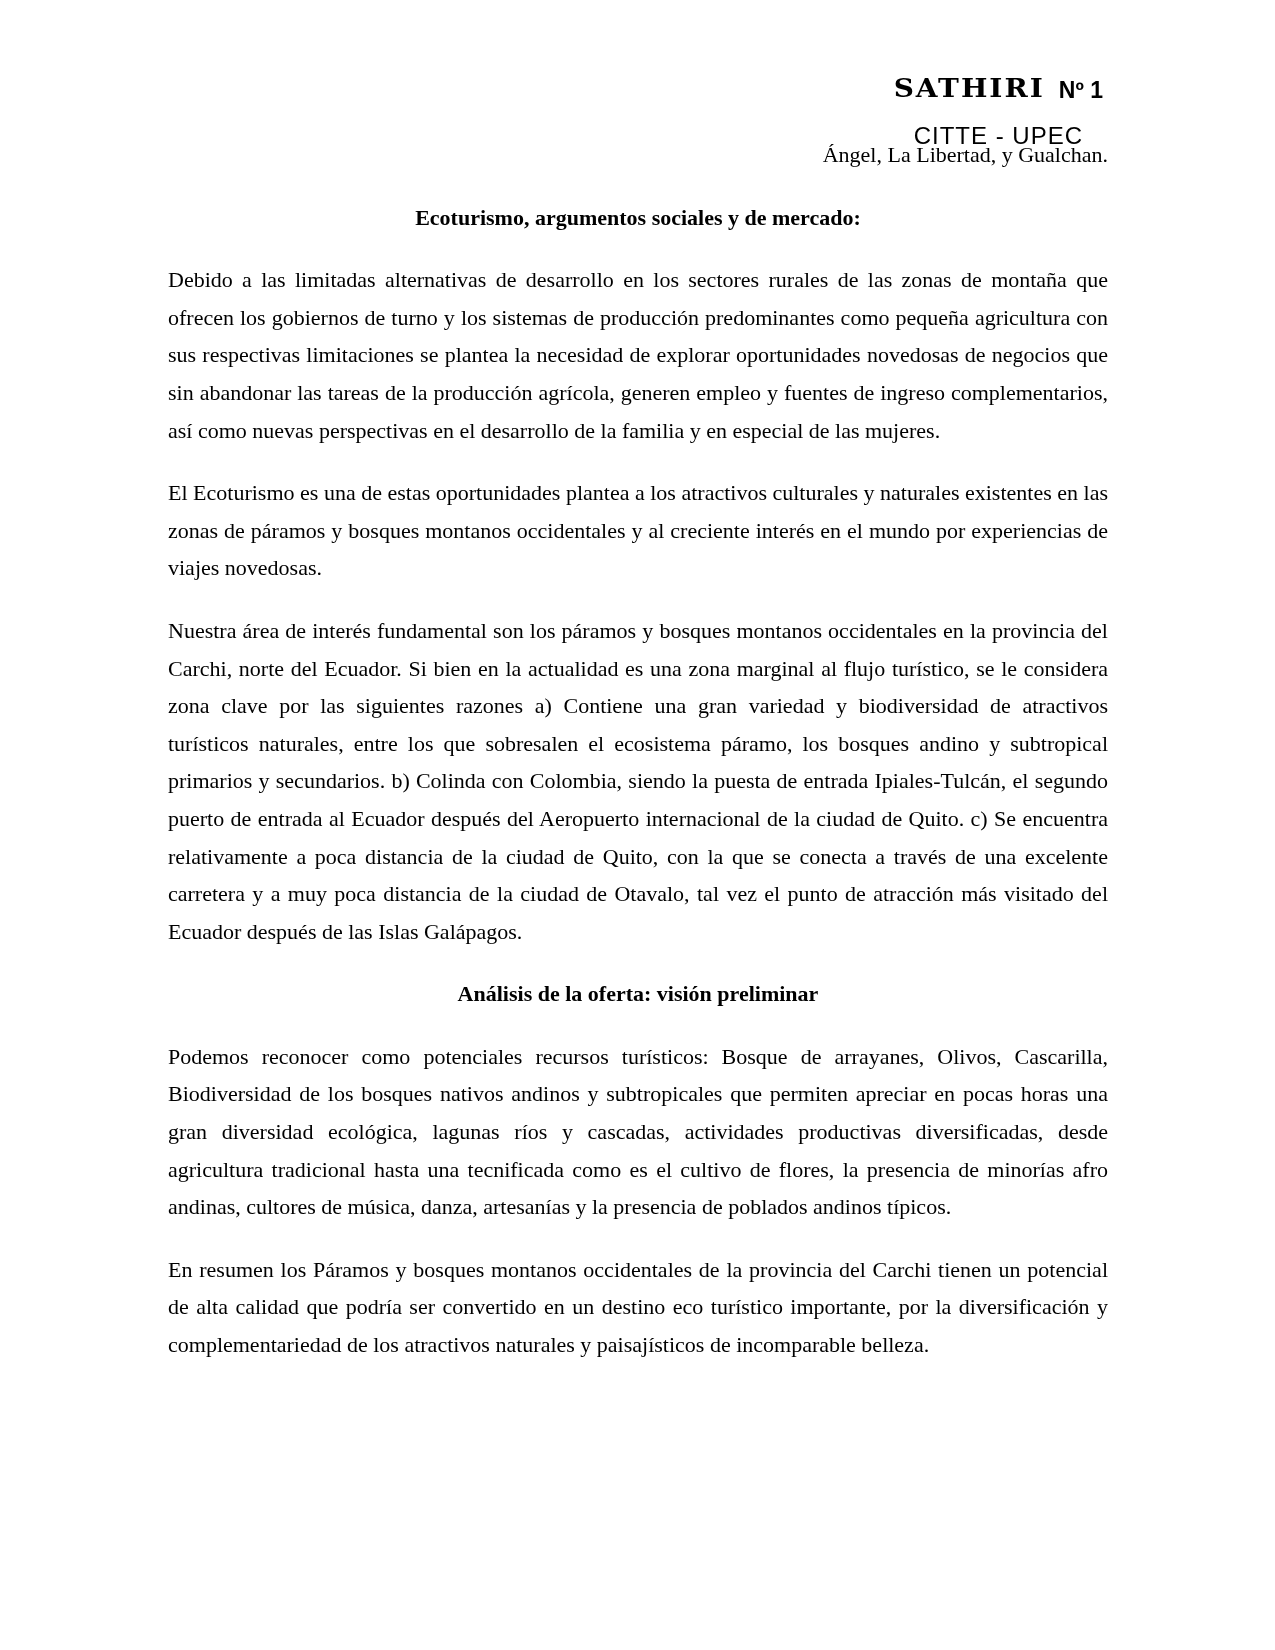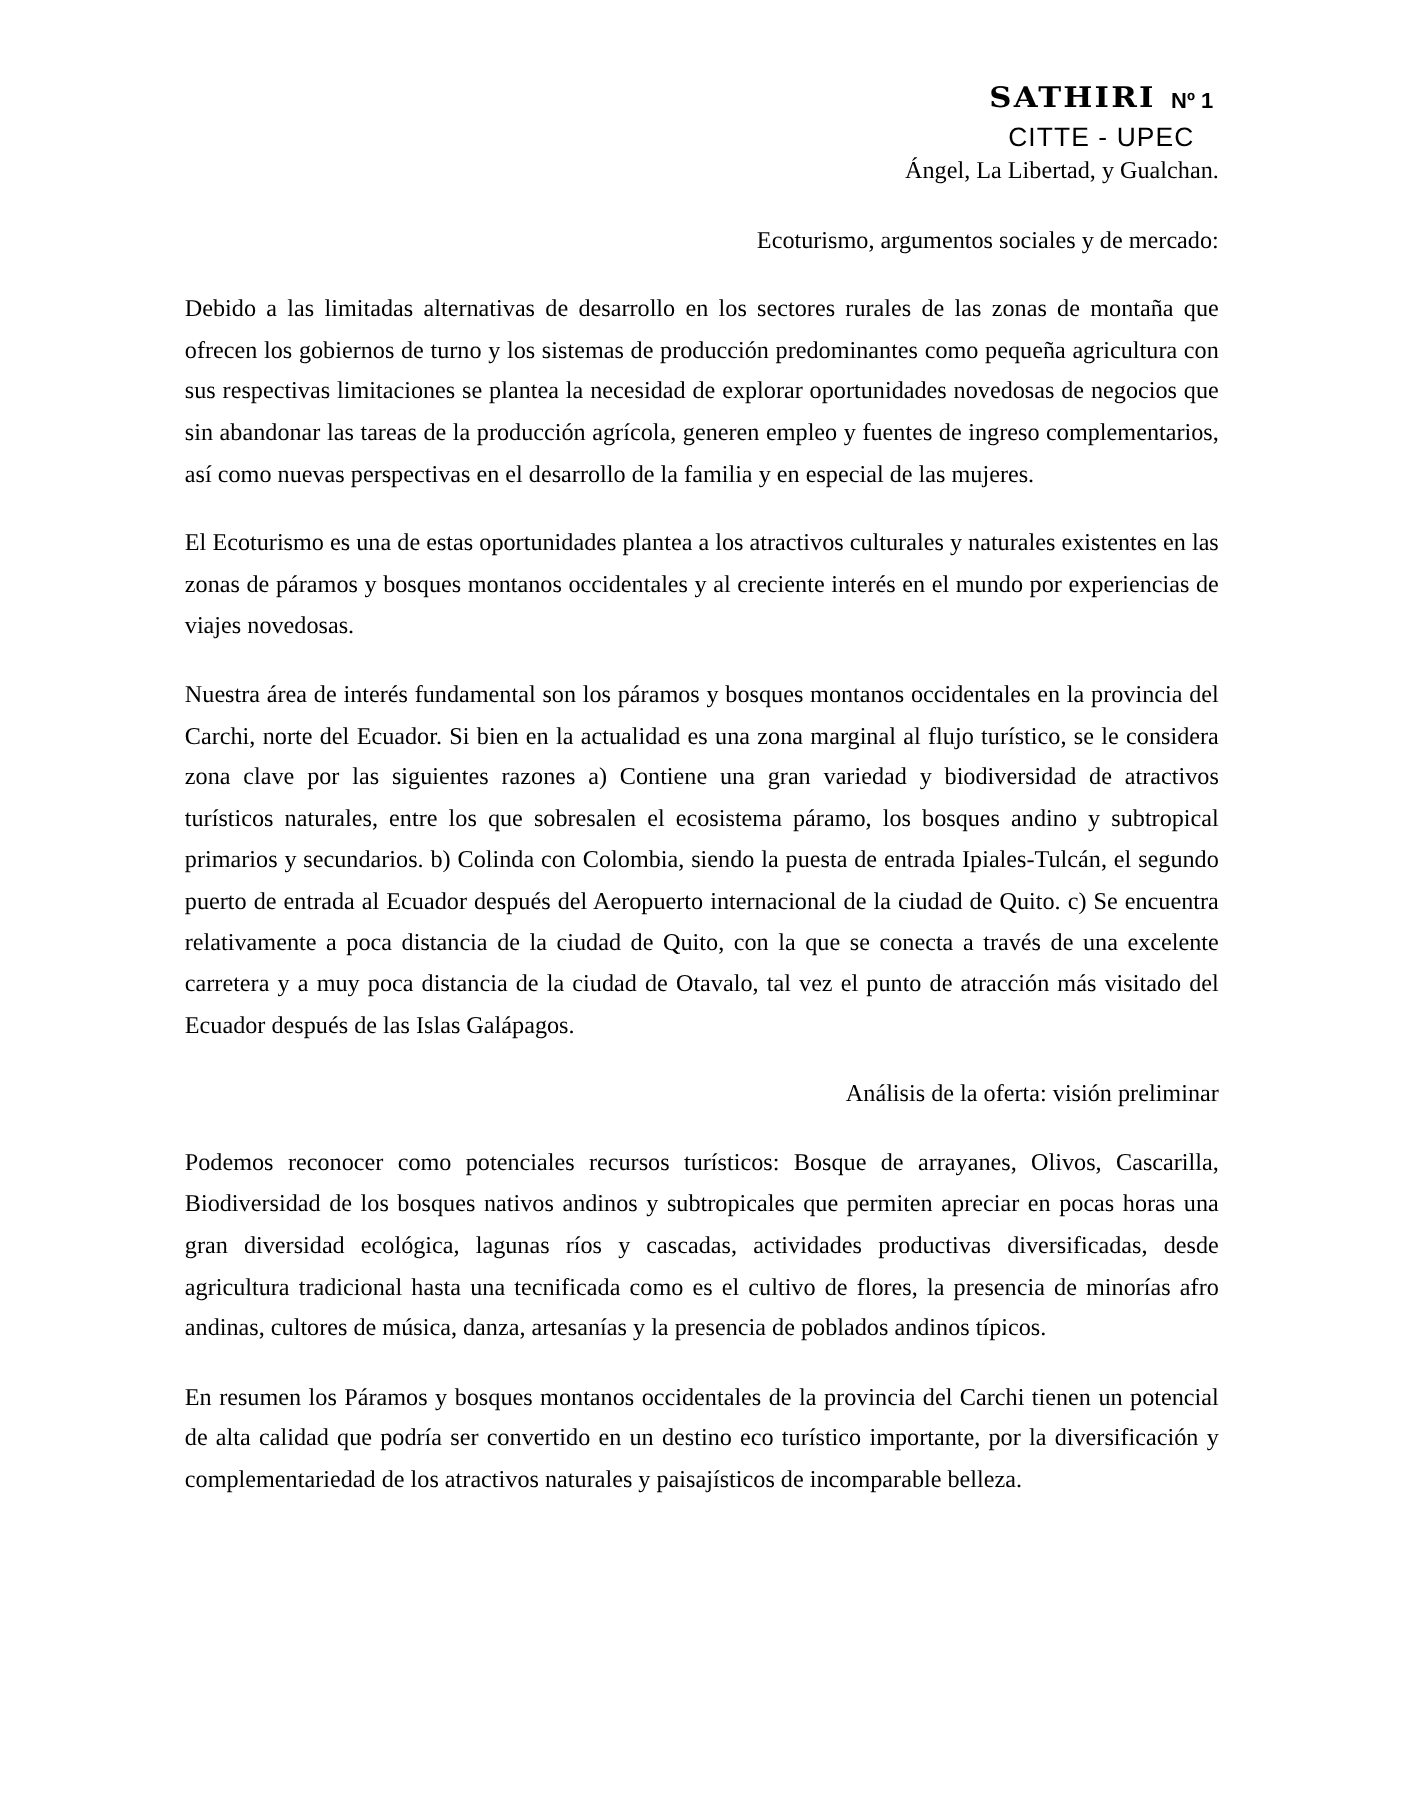--- a/index.html
+++ b/index.html
@@ -32,29 +32,29 @@
     font-family: "DejaVu Serif", serif;
     font-weight: bold;
     font-size: 28px;
     letter-spacing: 2px;
     display: inline-block;
     transform: scaleY(0.92);
   }
   .issue-number {
     font-family: "Liberation Sans", sans-serif;
     font-weight: bold;
-    font-size: 20px;
+    font-size: 23px;
     margin-left: 14px;
   }
   .institution {
     font-family: "Liberation Sans", sans-serif;
     font-size: 24px;
     letter-spacing: 1px;
     line-height: 26px;
-    margin-top: 4px;
+    margin-top: 15px;
   }
 
   
   .doc-body {
     position: absolute;
     top: 136px;
     left: 168px;
     width: 940px;
     font-family: "Liberation Serif", serif;
     font-size: 22px;
@@ -62,22 +62,22 @@
     text-align: justify;
     text-justify: inter-word;
   }
   .doc-body p,
   .doc-body h2 {
     margin: 0 0 25px 0;
     font-size: 22px;
     line-height: 37.6px;
   }
   .doc-body h2 {
-    font-weight: normal;
-    text-align: right;
+    font-weight: bold;
+    text-align: center;
   }
   .intro-line {
     text-align: right;
   }
   .justify-last {
     text-align-last: justify;
   }
 </style>
 </head>
 <body>

